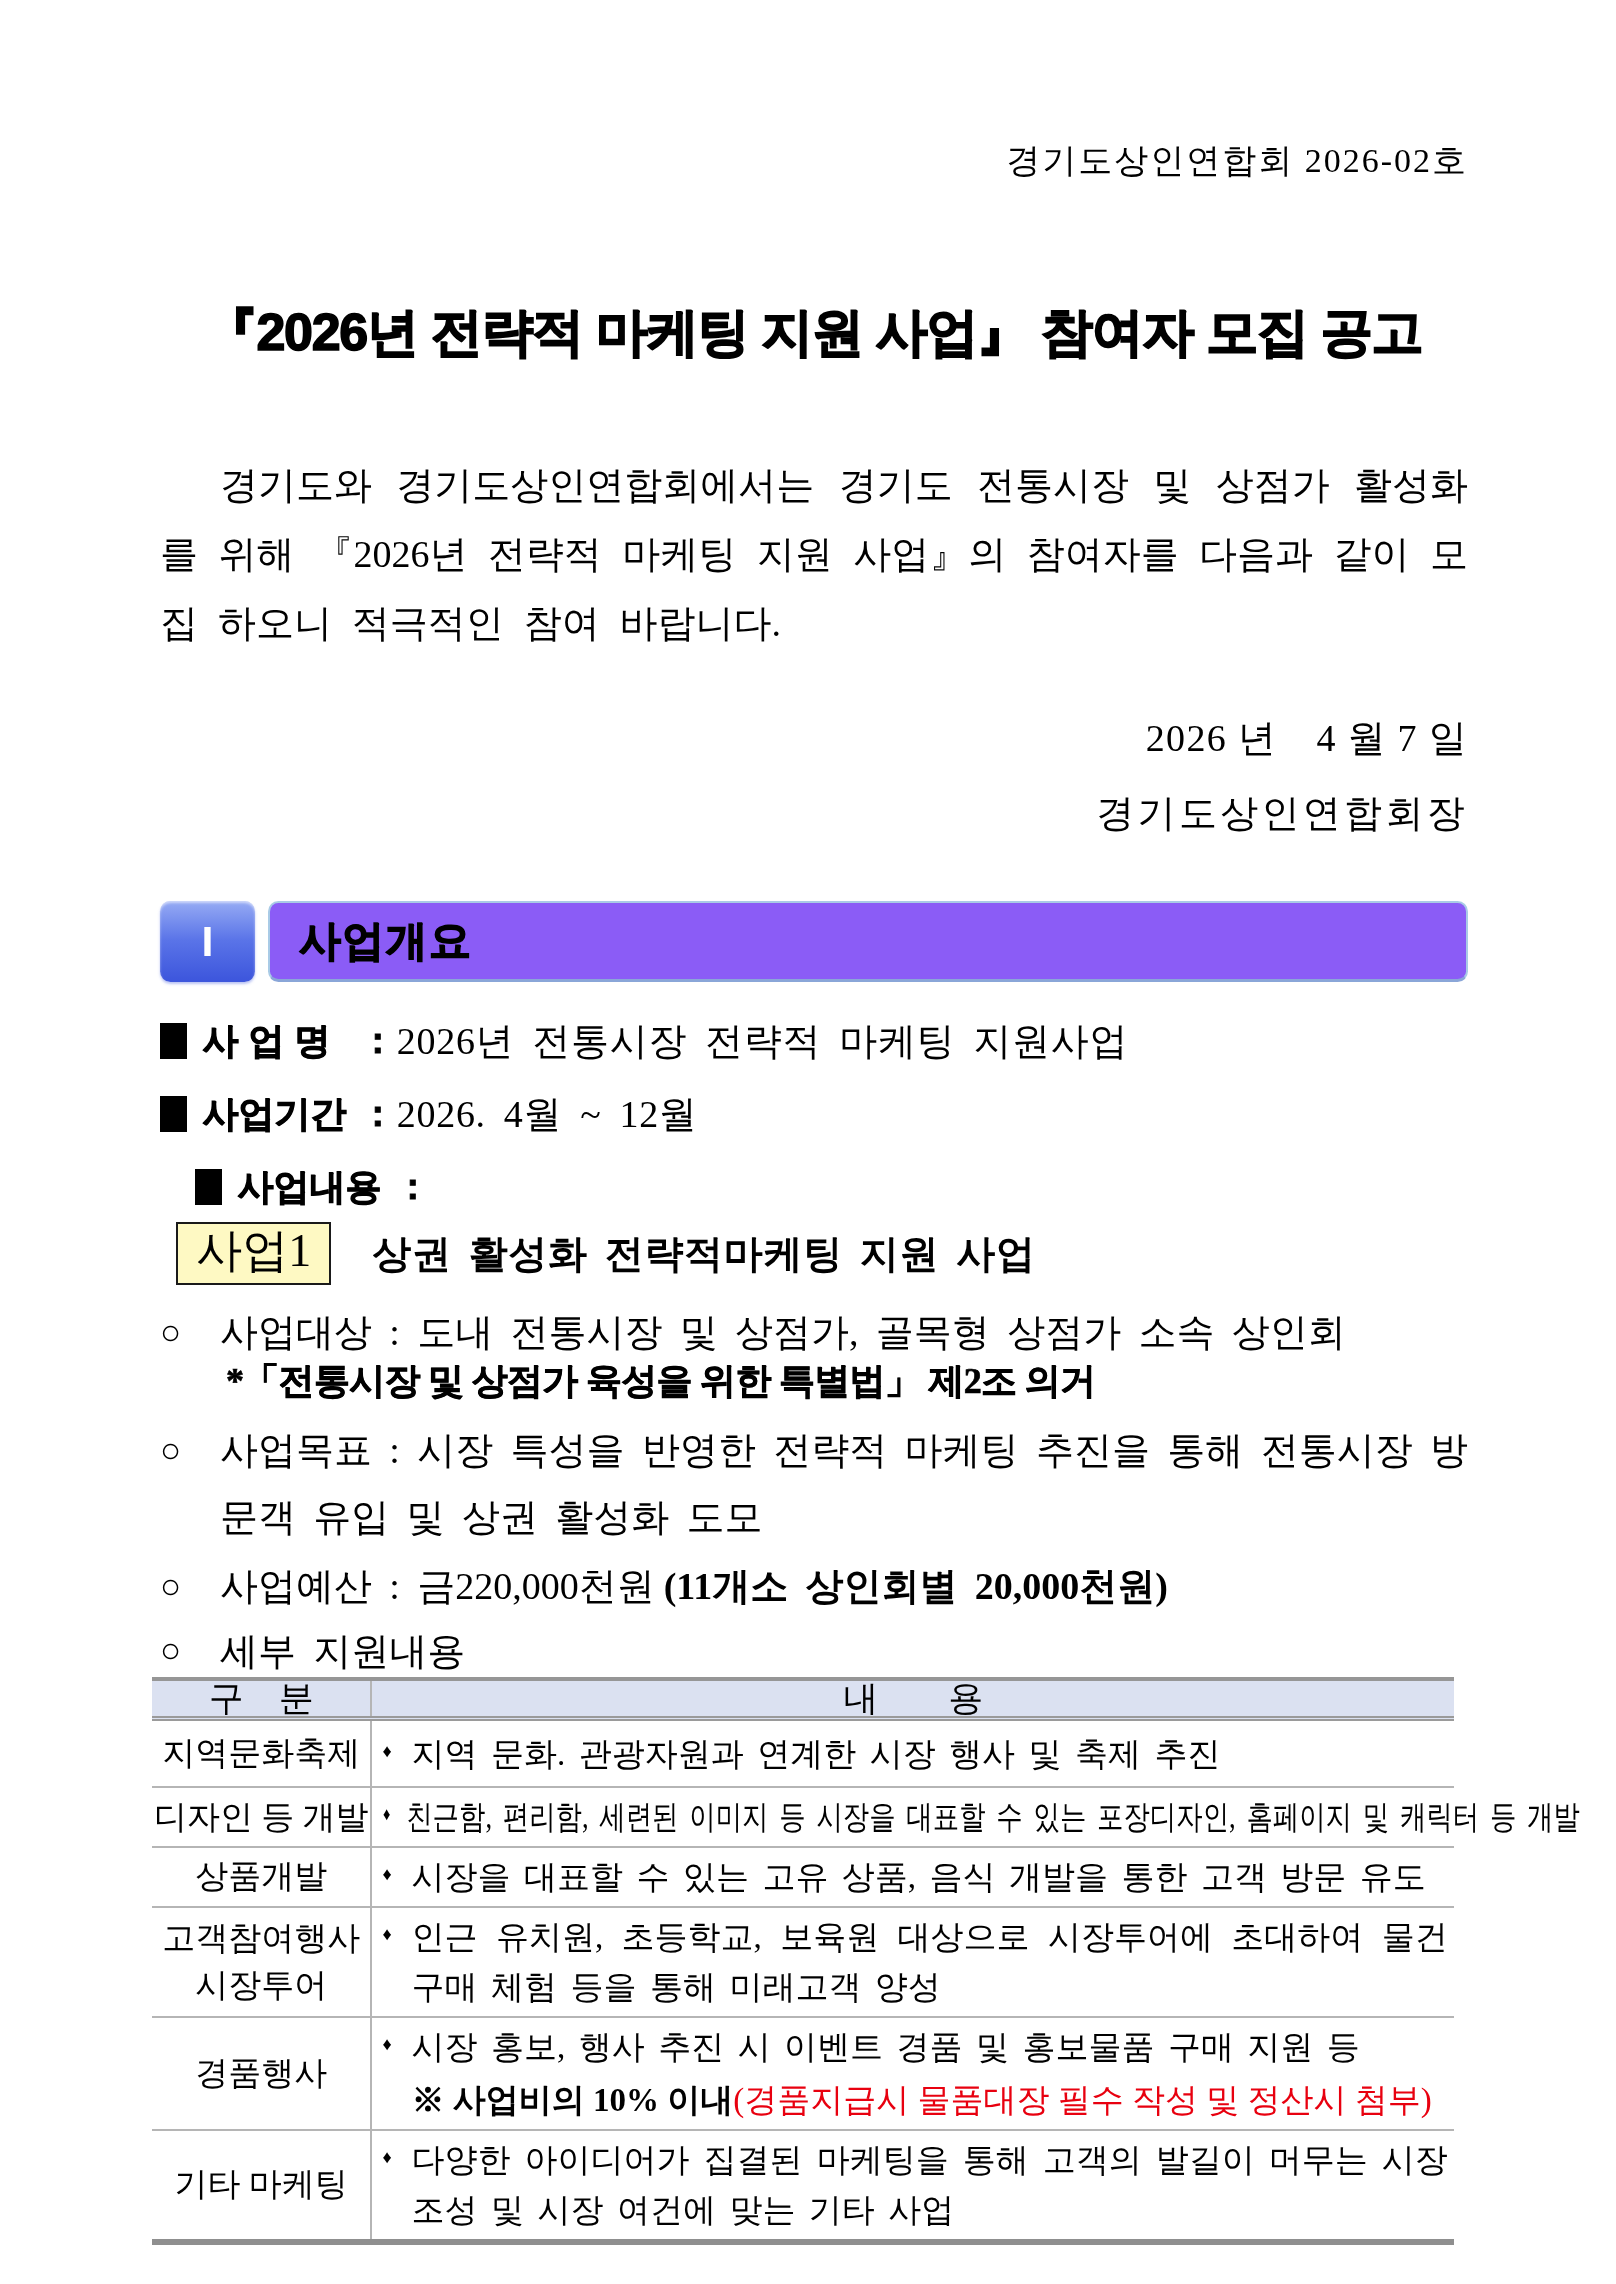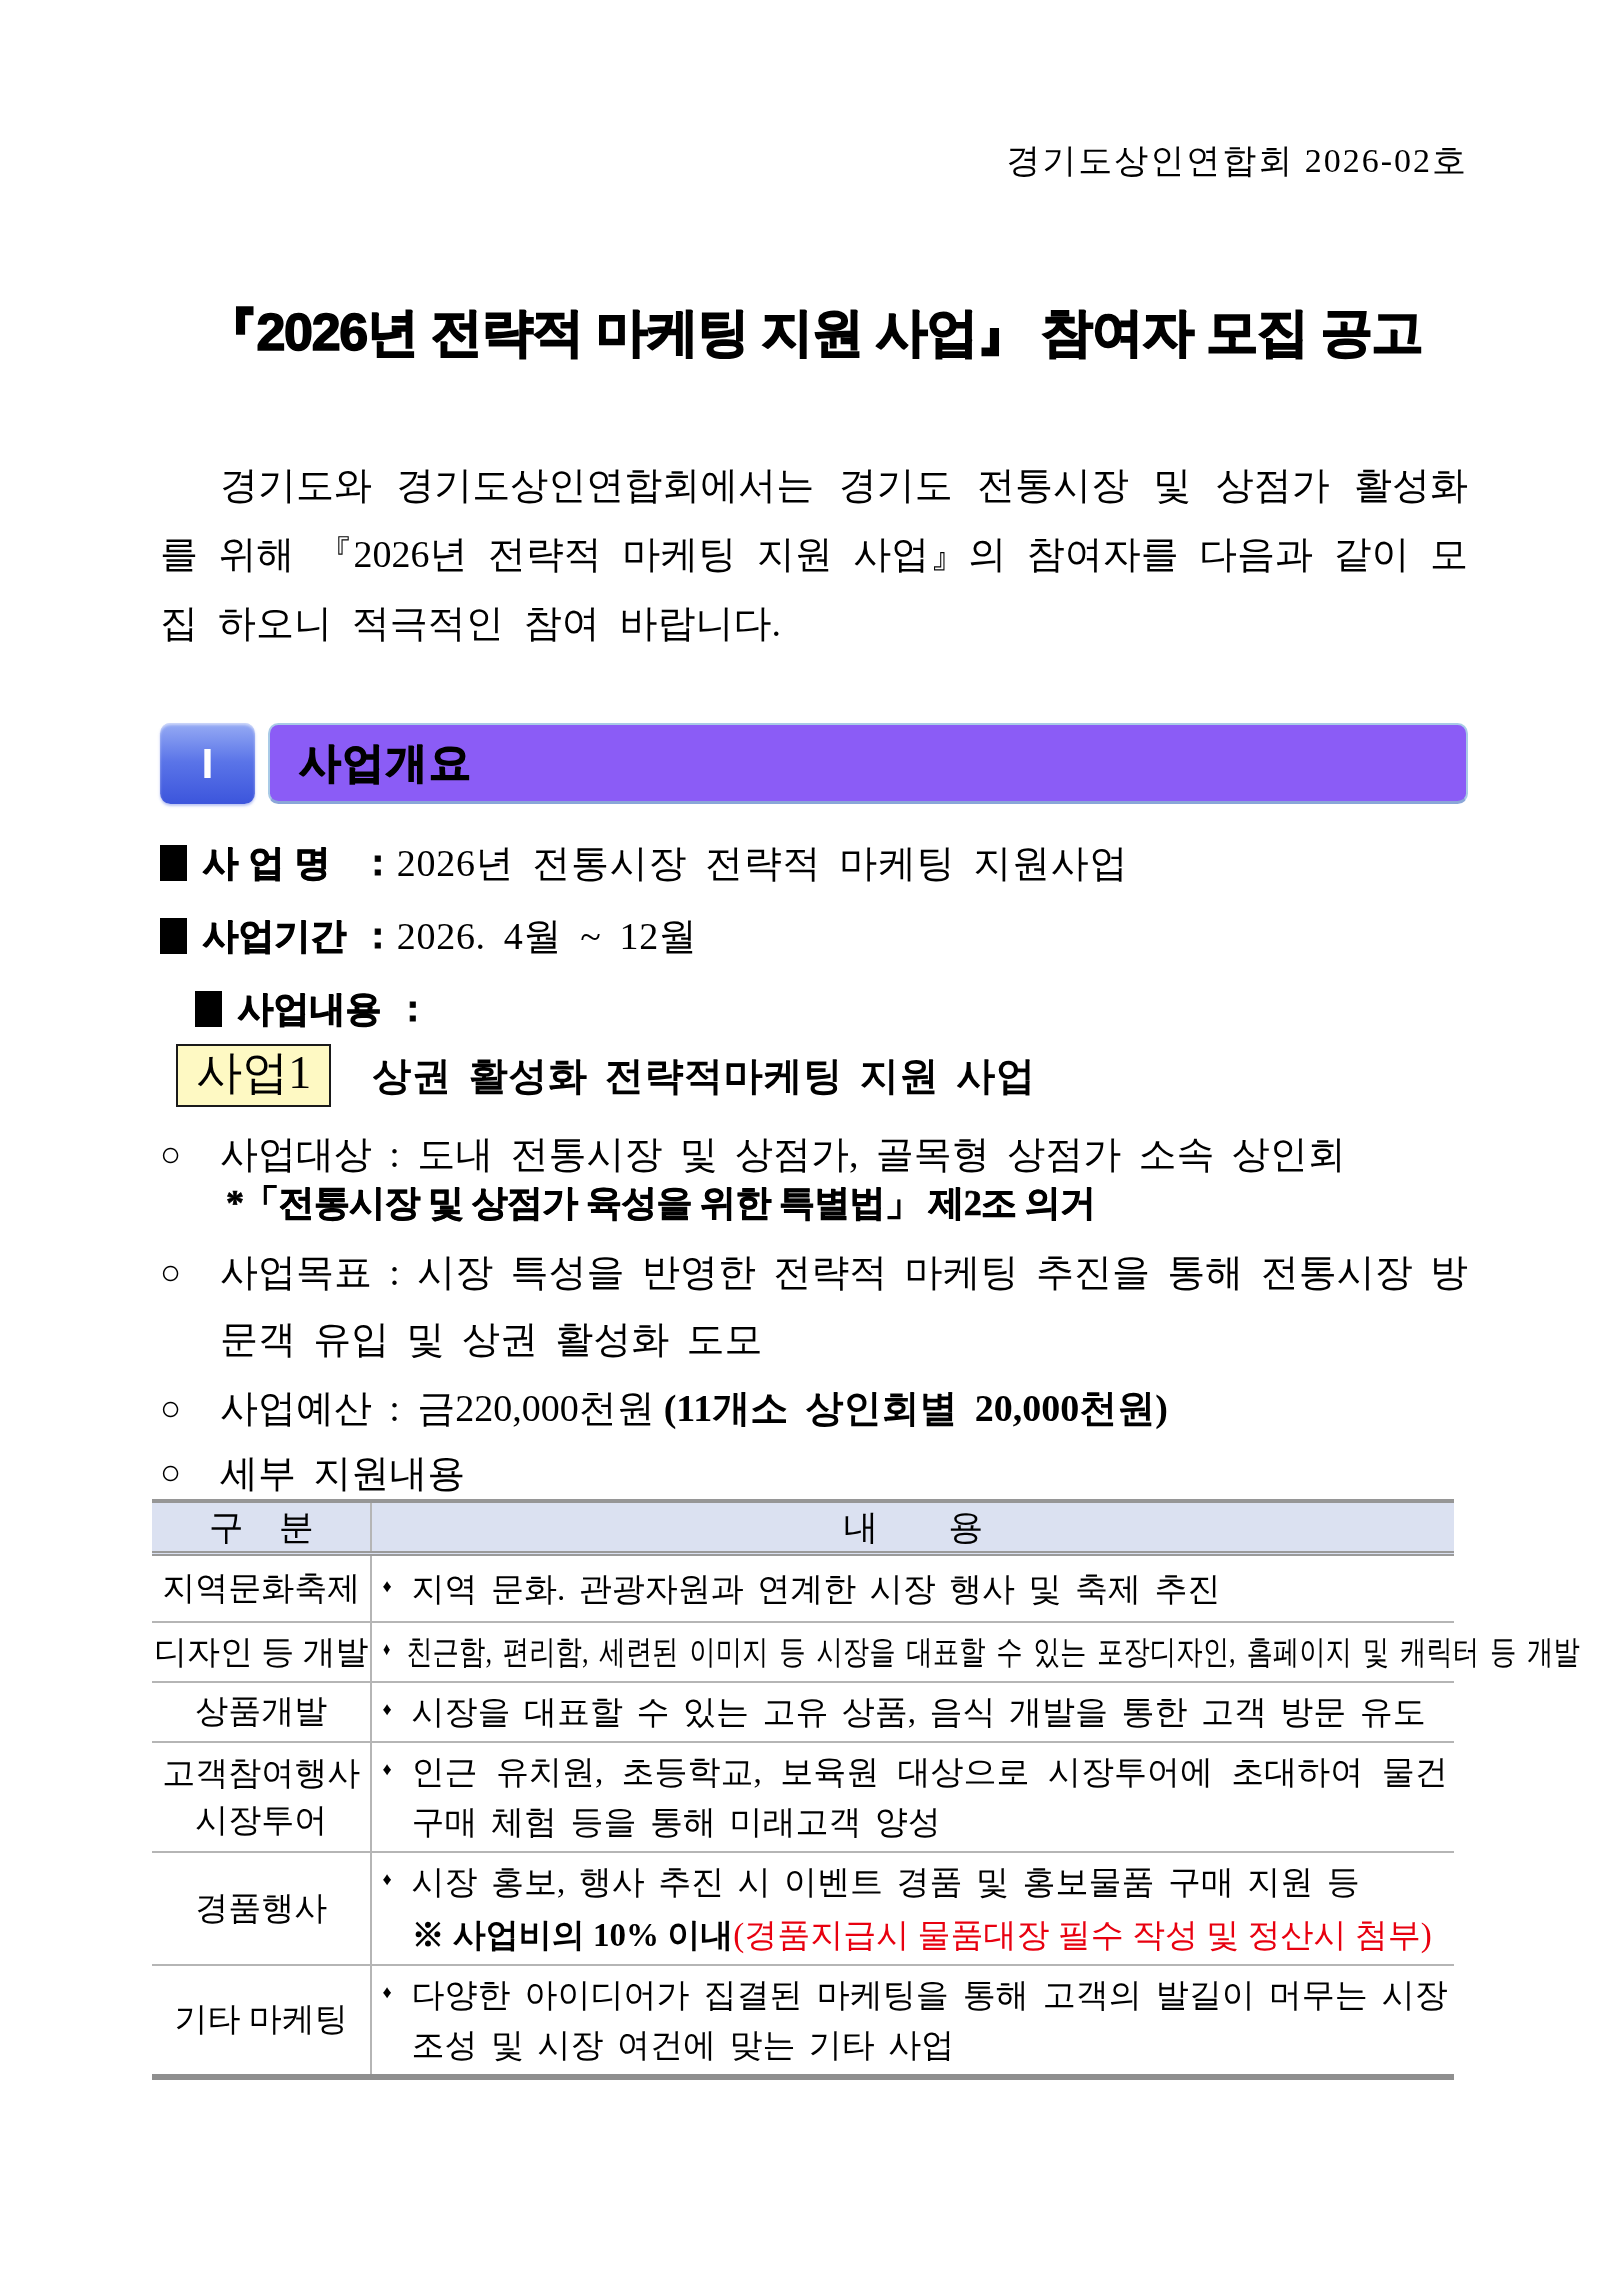--- a/index.html
+++ b/index.html
@@ -74,21 +74,21 @@
   .ot-goal{margin-top:15.6px;}
   .ot-budget{margin-top:6.5px;}
   .ot-budget .b{font-weight:bold;margin-left:9px;letter-spacing:0;}
   .ot-detail{margin-top:9px;line-height:52px;}
   
   .stable{
     margin:0 0 0 -7.8px;width:1302px;box-sizing:border-box;
     border-top:4.6px solid #969696;border-bottom:6.5px solid #8f8f8f;font-size:33px;
   }
   .thead{display:flex;background:#dbe1f1;border-bottom:5.2px double #9a9a9a;}
-  .thead .hc{display:flex;align-items:center;justify-content:center;height:48px;font-size:35px;}
+  .thead .hc{display:flex;align-items:center;justify-content:center;height:35px;font-size:35px;}
   .c1{width:220px;flex:none;border-right:2px solid #b5b5b5;box-sizing:border-box;}
   .c2{flex:1;}
   .trow{display:flex;border-bottom:2px solid #b5b5b5;}
   .trow:last-child{border-bottom:none;}
   .tl{
     display:flex;flex-direction:column;justify-content:space-evenly;align-items:center;
     text-align:center;white-space:pre-line;line-height:1.45;
   }
   .td{display:flex;flex-direction:column;justify-content:center;padding:3.9px 6.5px 3.9px 10.4px;box-sizing:border-box;}
   .r1{min-height:65px;} .r2{min-height:48px;} .r3{min-height:46px;}
@@ -105,20 +105,24 @@
 <body>
 
 <div class="page">
 
   <div class="doc-number">경기도상인연합회 2026-02호</div>
 
   <h1 class="title">『2026년 전략적 마케팅 지원 사업』 참여자 모집 공고</h1>
 
   <p class="intro"><span>경기도와 경기도상인연합회에서는 경기도 전통시장 및 상점가 활성화를 위해 </span><span class="b">『2026년 전략적 마케팅 지원 사업』</span><span>의 참여자를 다음과 같이 모집 하오니 적극적인 참여 바랍니다.</span></p>
 
+  <div class="dateblock">
+    <div class="date">2026 년　4 월 7 일</div>
+    <div class="signer">경기도상인연합회장</div>
+  </div>
 
   <div class="sec-header">
     <div class="sec-num">I</div>
     <div class="sec-box">
       <span class="sec-title">사업개요</span>
     </div>
   </div>
 
   <div class="fields">
     <div class="field">

